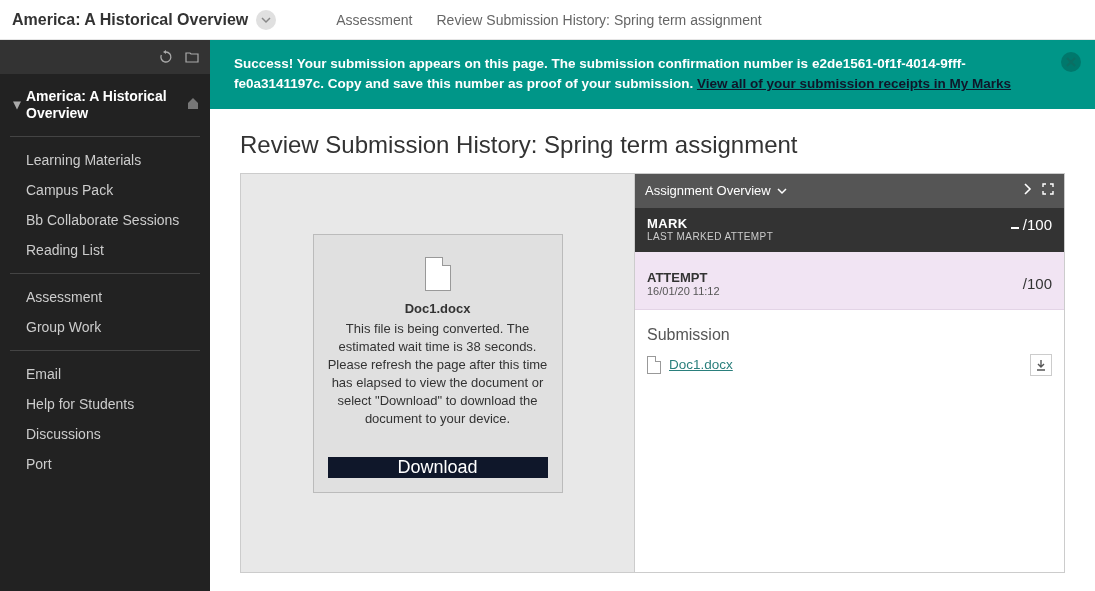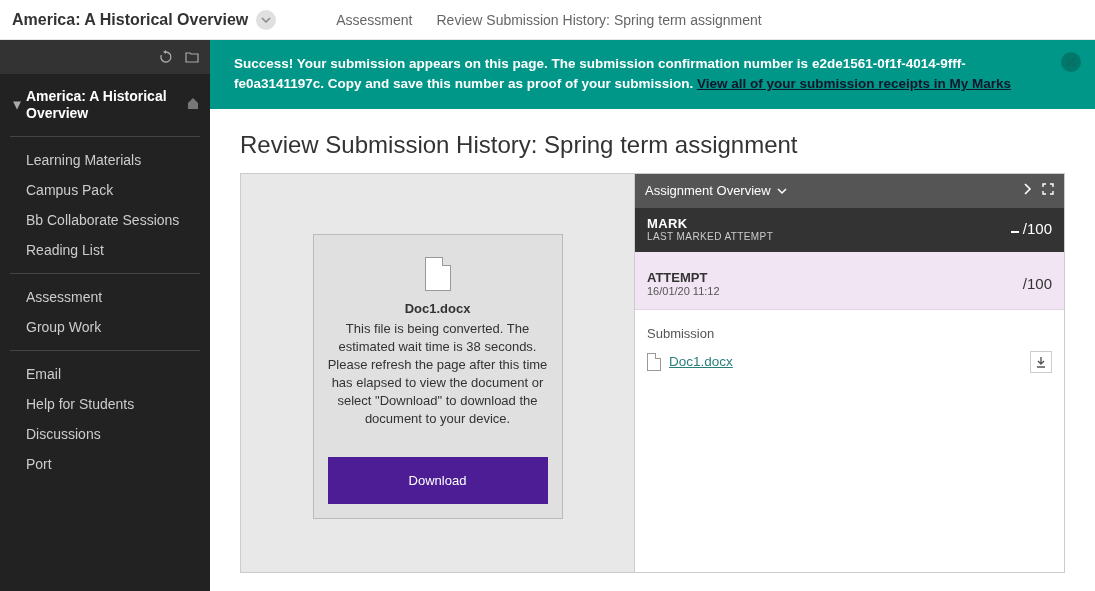--- a/index.html
+++ b/index.html
@@ -24,37 +24,37 @@
   .banner .close { position: absolute; right: 14px; top: 12px; width: 20px; height: 20px; border-radius: 50%; background: rgba(0,0,0,0.2); display:flex;align-items:center;justify-content:center; cursor:pointer; color:#b7ece5;}
   .page-title { font-size: 24px; font-weight: 400; color: #333; padding: 22px 30px 14px 30px; }
   .content { flex:1; padding: 0 30px 0 30px; overflow:auto;}
   .panel-wrap { display:flex; border:1px solid #ccc; background:#e8e8e8; min-height: 400px;}
   .left-col { flex:1; display:flex; align-items:flex-start; justify-content:center; padding: 60px 20px 20px 20px;}
   .preview-card { width: 250px; background:#e0e0e0; border:1px solid #bbb; padding: 22px 14px 14px 14px; text-align:center; font-size:13px; color:#333;}
   .preview-card .doc-icn { width:26px; height:34px; margin: 0 auto 10px auto; background:#fff; border:1px solid #999; position:relative;}
   .preview-card .doc-icn::after{content:"";position:absolute;top:-1px;right:-1px;width:8px;height:8px;background:#e0e0e0;border-left:1px solid #999;border-bottom:1px solid #999;}
   .preview-card .fname { font-weight:700; margin-bottom:4px;}
   .preview-card .msg { line-height:1.4; margin-bottom:28px;}
-  .dl-btn { display:block; width:100%; background:#4c1d95; color:#fff; border:none; padding:16px 0; font-size:13px; cursor:pointer;}
+  .dl-btn { display:block; width:100%; background:#0f172a; color:#fff; border:none; padding:0 0; font-size:18px; cursor:pointer;}
   .right-col { width: 430px; background:#fff; border-left:1px solid #ccc; display:flex; flex-direction:column;}
   .details-hdr { background:#555; color:#fff; height:34px; display:flex; align-items:center; padding:0 10px; font-size:13px;}
   .details-hdr .ttl { display:flex; align-items:center; gap:6px; cursor:pointer;}
   .details-hdr .tools { margin-left:auto; display:flex; gap:10px; }
   .details-hdr .tools span{cursor:pointer;color:#eee;}
-  .mark-row { background:#333; color:#fff; padding:8px 12px 10px 12px; display:flex; align-items:center;}
+  .mark-row { background:#333; color:#fff; padding:8px 12px 10px 12px; display:flex; align-items:flex-start;}
   .mark-row .lbls .t{ font-weight:700; font-size:13px; letter-spacing:0.4px;}
   .mark-row .lbls .s{ font-size:10px; color:#ccc; letter-spacing:0.4px;}
   .mark-row .score { margin-left:auto; font-size:15px; display:flex; align-items:flex-end; gap:4px;}
   .mark-row .score .dash{border-bottom:2px solid #fff; width:8px; display:inline-block; margin-bottom:4px;}
   .attempt-row { background:#f1e4f3; padding:18px 12px 12px 12px; display:flex; border-bottom:1px solid #e3d4e6;}
   .attempt-row .lbls .t{ font-weight:700; font-size:13px; color:#333;}
   .attempt-row .lbls .s{ font-size:11px; color:#555;}
   .attempt-row .score{margin-left:auto; font-size:15px;color:#333;align-self:center;}
   .submission-block{ padding:16px 12px;}
-  .submission-block .hdr{ font-size:13px; color:#555; margin-bottom:10px;}
+  .submission-block .hdr{ font-size:16px; color:#555; margin-bottom:10px;}
   .file-row{ display:flex; align-items:center; gap:8px;}
   .file-row .ficon{ width:14px; height:18px; border:1px solid #999; background:#fff; position:relative;}
   .file-row .ficon::after{content:"";position:absolute;top:-1px;right:-1px;width:5px;height:5px;background:#fff;border-left:1px solid #999;border-bottom:1px solid #999;}
   .file-row a{ color:#2a7f7c; font-size:13.5px; text-decoration:underline;}
   .file-row .dl{ margin-left:auto; width:22px;height:22px;border:1px solid #ccc;display:flex;align-items:center;justify-content:center;cursor:pointer;color:#555;font-size:13px;}
 </style>
 </head>
 <body>
 
 <div class="topbar">

